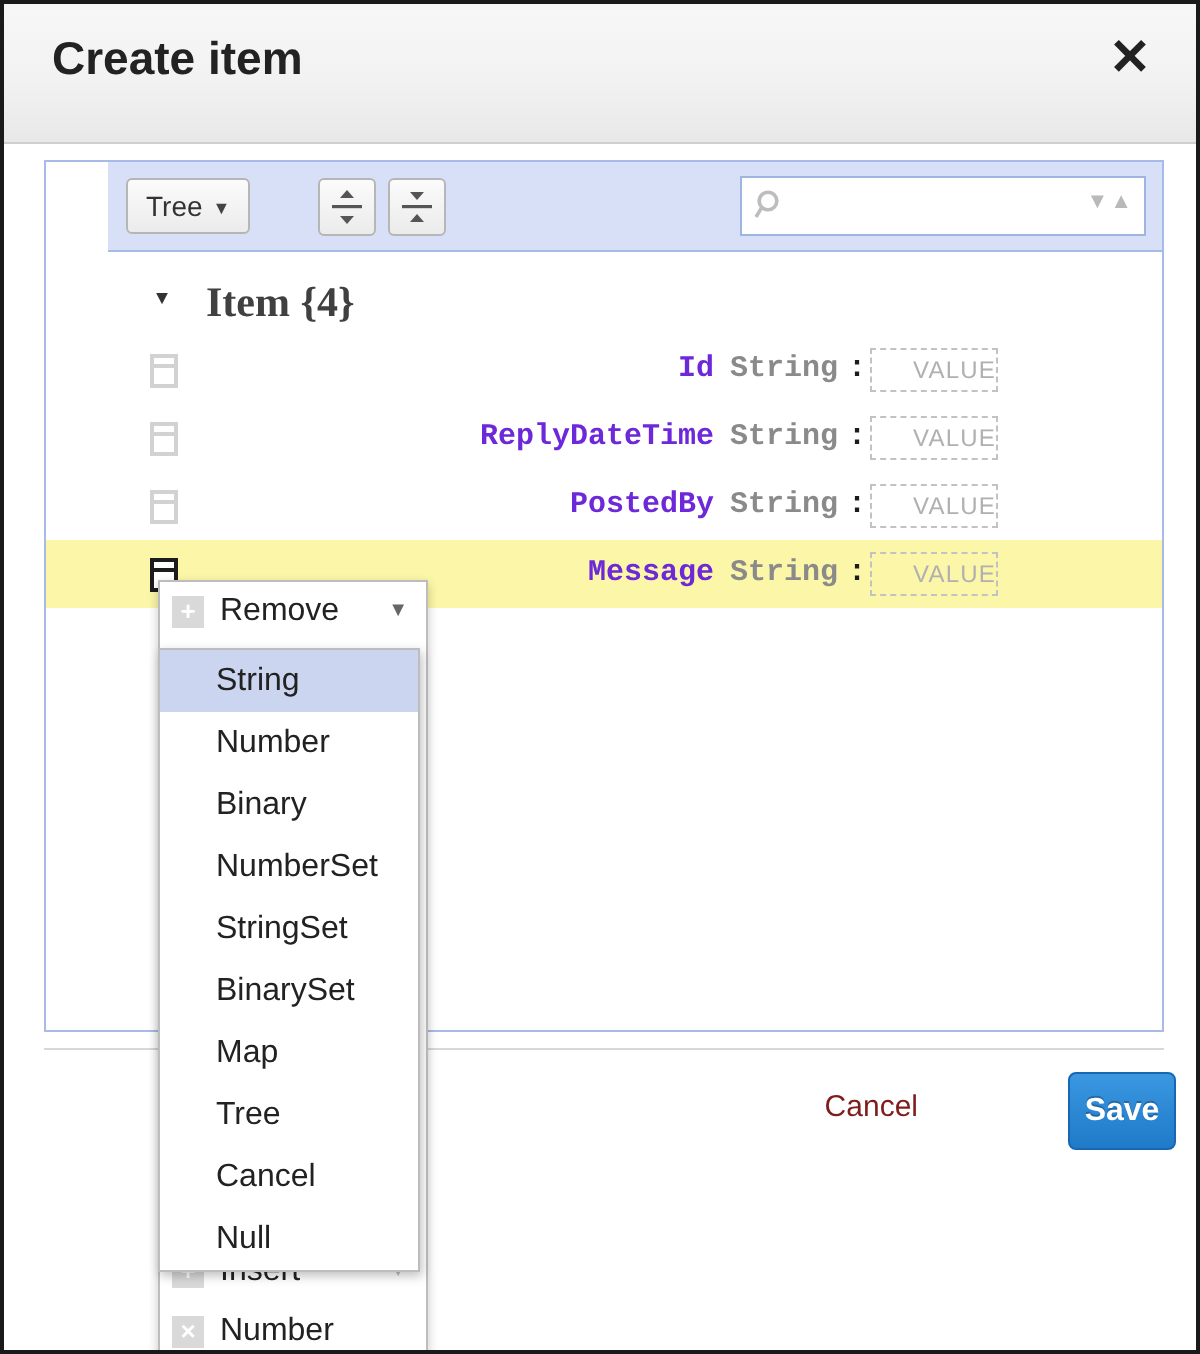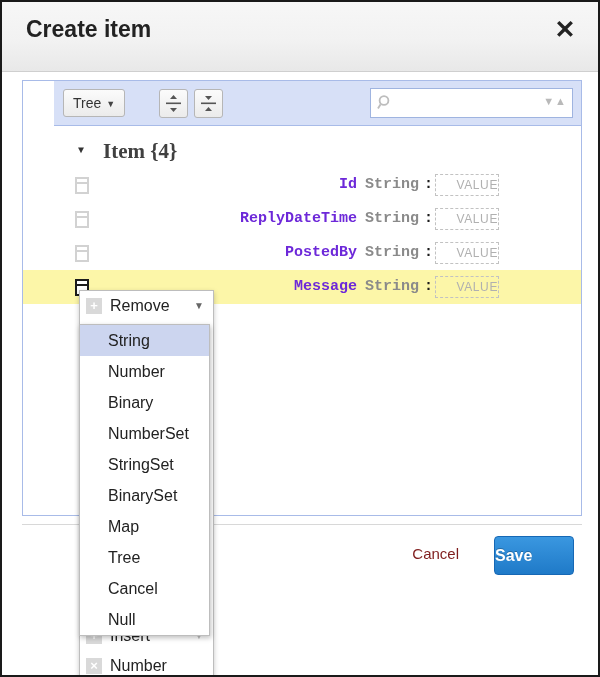--- a/index.html
+++ b/index.html
@@ -268,31 +268,32 @@
   .cancel-link {
     position: absolute;
     right: 139px;
     top: 543px;
     font-size: 15px;
     color: #7f1d1d;
     cursor: pointer;
   }
   .save-btn {
     position: absolute;
-    right: 24px;
+    right: 10px;
     top: 534px;
-    width: 80px;
+    width: 54px;
     height: 39px;
     border: 1px solid #1668b5;
     border-radius: 4px;
     background: linear-gradient(to bottom, #3a97e0 0%, #1f7ac8 100%);
     color: #ffffff;
     font-size: 16px;
     font-weight: bold;
     line-height: 37px;
+    text-align: center;
     cursor: pointer;
     box-sizing: border-box;
     text-shadow: 0 -1px 0 rgba(0,0,0,.25);
   }
 
   
   .ctx-menu {
     position: absolute;
     left: 77px;
     top: 288px;

